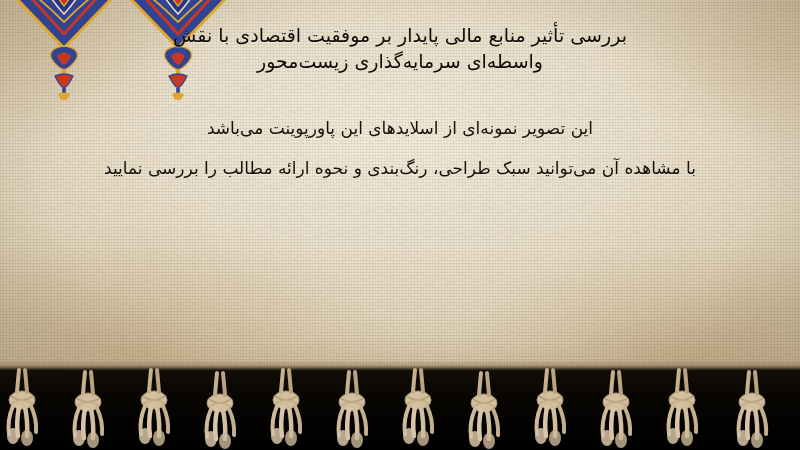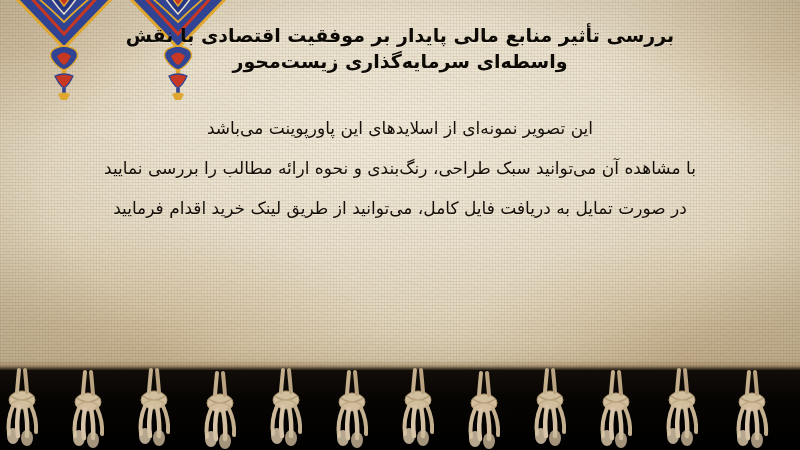--- a/index.html
+++ b/index.html
@@ -106,21 +106,21 @@
     direction: rtl;
     text-align: center;
     color: #120d06;
   }
 
   .title {
     margin: 22px auto 0;
     width: 640px;
     font-family: "DejaVu Sans", sans-serif;
     font-size: 19px;
-    font-weight: 700;
+    font-weight: 400;
     line-height: 26px;
     letter-spacing: 0px;
     color: #0d0a05;
     text-shadow: 0 1px 0 rgba(255,250,235,0.35);
   }
   .title .t-line { display: block; white-space: nowrap; }
 
   .body-block {
     margin: 34px auto 9px;
     width: 720px;
@@ -190,21 +190,20 @@
   <div class="content">
 
     <div class="title">
       <span class="t-line">بررسی تأثیر منابع مالی پایدار بر موفقیت اقتصادی با نقش</span>
       <span class="t-line">واسطه‌ای سرمایه‌گذاری زیست‌محور</span>
     </div>
 
     <div class="body-block">
       <span class="body-line">این تصویر نمونه‌ای از اسلایدهای این پاورپوینت می‌باشد</span>
       <span class="body-line">با مشاهده آن می‌توانید سبک طراحی، رنگ‌بندی و نحوه ارائه مطالب را بررسی نمایید</span>
-      <span class="body-line">در صورت تمایل به دریافت فایل کامل، می‌توانید از طریق لینک خرید اقدام فرمایید</span>
     </div>
 
   </div>
 
   <div class="band-top-edge"></div>
   <div class="bottom-band"></div>
 
   <div class="fringe">
     <svg width="800" height="96" viewBox="0 0 800 96">
       <defs>

